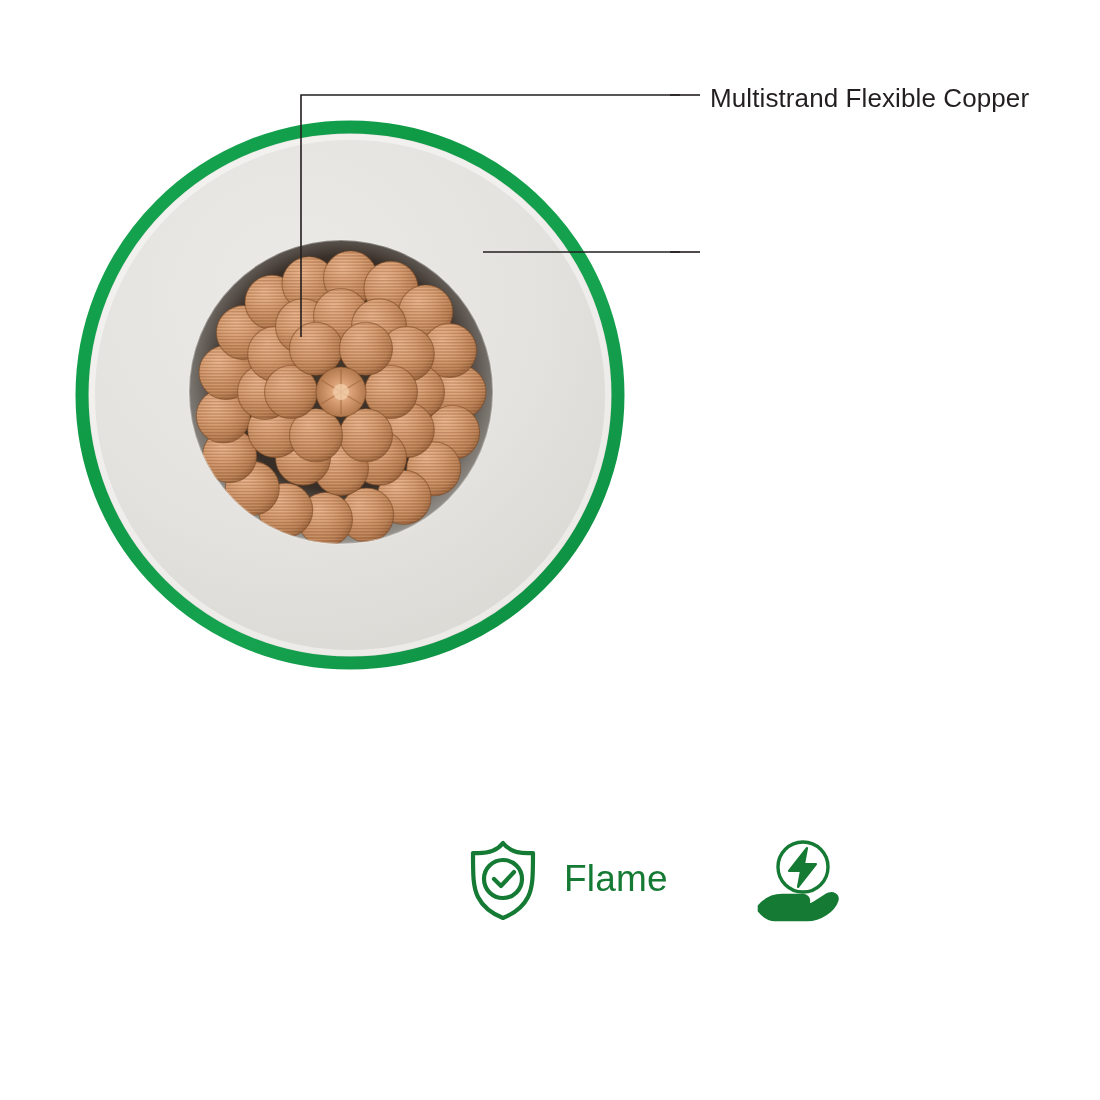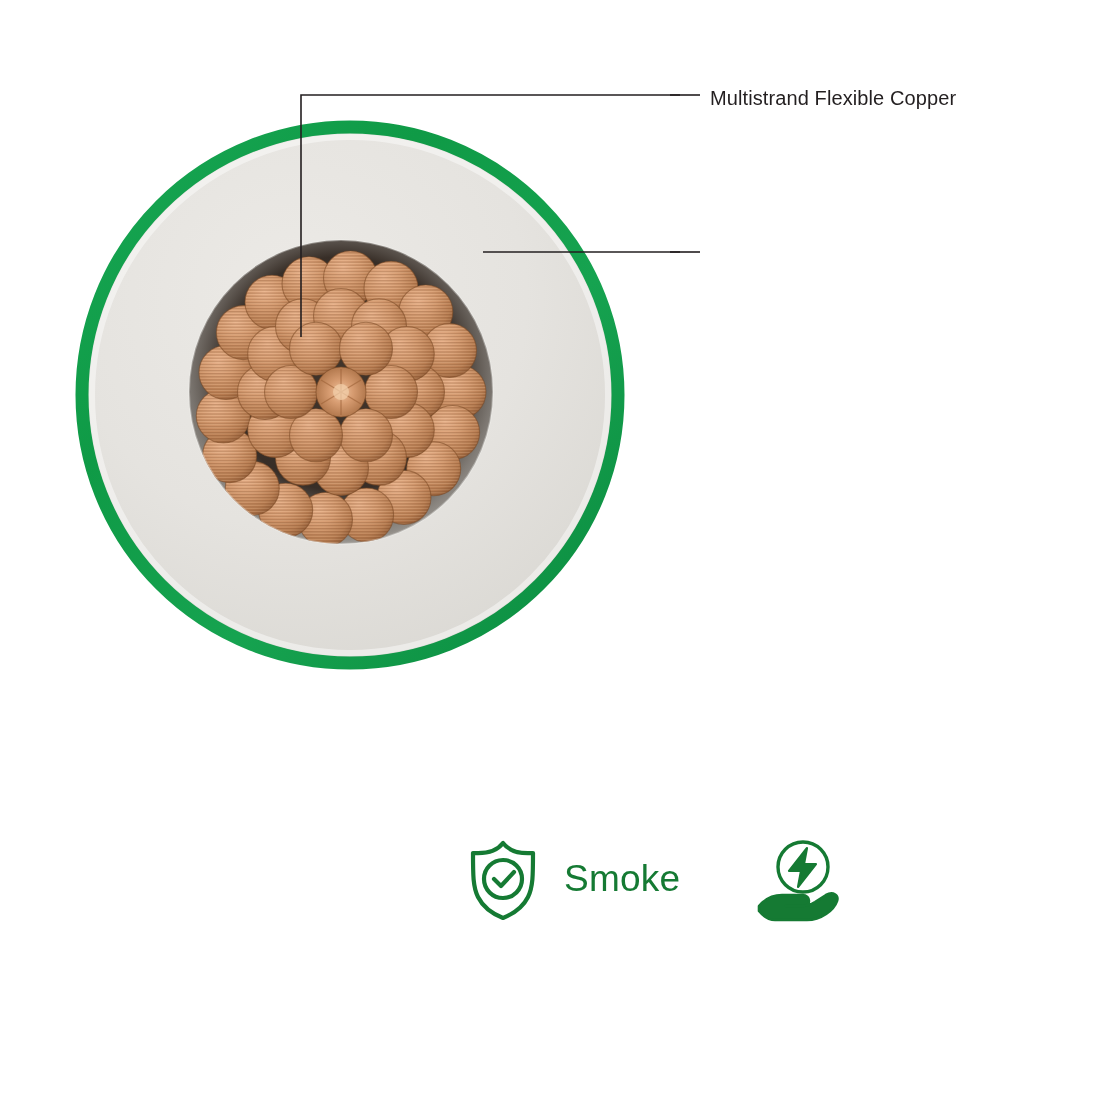--- a/index.html
+++ b/index.html
@@ -31,21 +31,21 @@
     top: 60px;
     width: 620px;
     height: 640px;
   }
   #cable-diagram svg { display: block; }
 
   
   .callout {
     position: absolute;
     color: #231f20;
-    font-size: 20px;
+    font-size: 26px;
     line-height: 27px;
     letter-spacing: 0.1px;
     white-space: pre-line;
   }
   #callout-copper-text { left: 710px; top: 85px; }
   #callout-pvc-text    { left: 710px; top: 245px; }
 
   
   #feature-strip {
     position: absolute;
@@ -364,21 +364,21 @@
 
     <div class="feature" id="feature-safe">
       <svg class="feature-icon" width="86" height="86" viewBox="0 0 86 86">
         <g fill="none" stroke="#157a33" stroke-width="4.2" stroke-linecap="round" stroke-linejoin="round">
           <path d="M43 8 C37 16 26 19 13 18 C13 40 13 52 18 62 C23 72 33 79 43 83
                    C53 79 63 72 68 62 C73 52 73 40 73 18 C60 19 49 16 43 8 Z"></path>
           <circle cx="43" cy="44" r="19"></circle>
           <path d="M34 44 L41 51 L54 37"></path>
         </g>
       </svg>
-      <div class="feature-label">Smoke</div>
+      <div class="feature-label">Flame</div>
     </div>
 
     <div class="feature" id="feature-energy-saving">
       <svg class="feature-icon" width="92" height="92" viewBox="0 0 92 92">
 
         <circle cx="48" cy="35" r="25" fill="none" stroke="#157a33" stroke-width="3.4"></circle>
         <path d="M52 16 L34 39 L46 39 L43 55 L61 32 L49 32 Z" fill="#157a33" stroke="#157a33" stroke-width="2.2" stroke-linejoin="round"></path>
 
         <path d="M4 74 C10 67 18 63 27 63 L47 63 C52 63 54 66 54 69 C54 72 52 74 47 74 L31 74
                  L47 74 C52 74 55 73 60 70 L71 63 C78 59 84 63 82 69 C79 78 66 88 52 88

